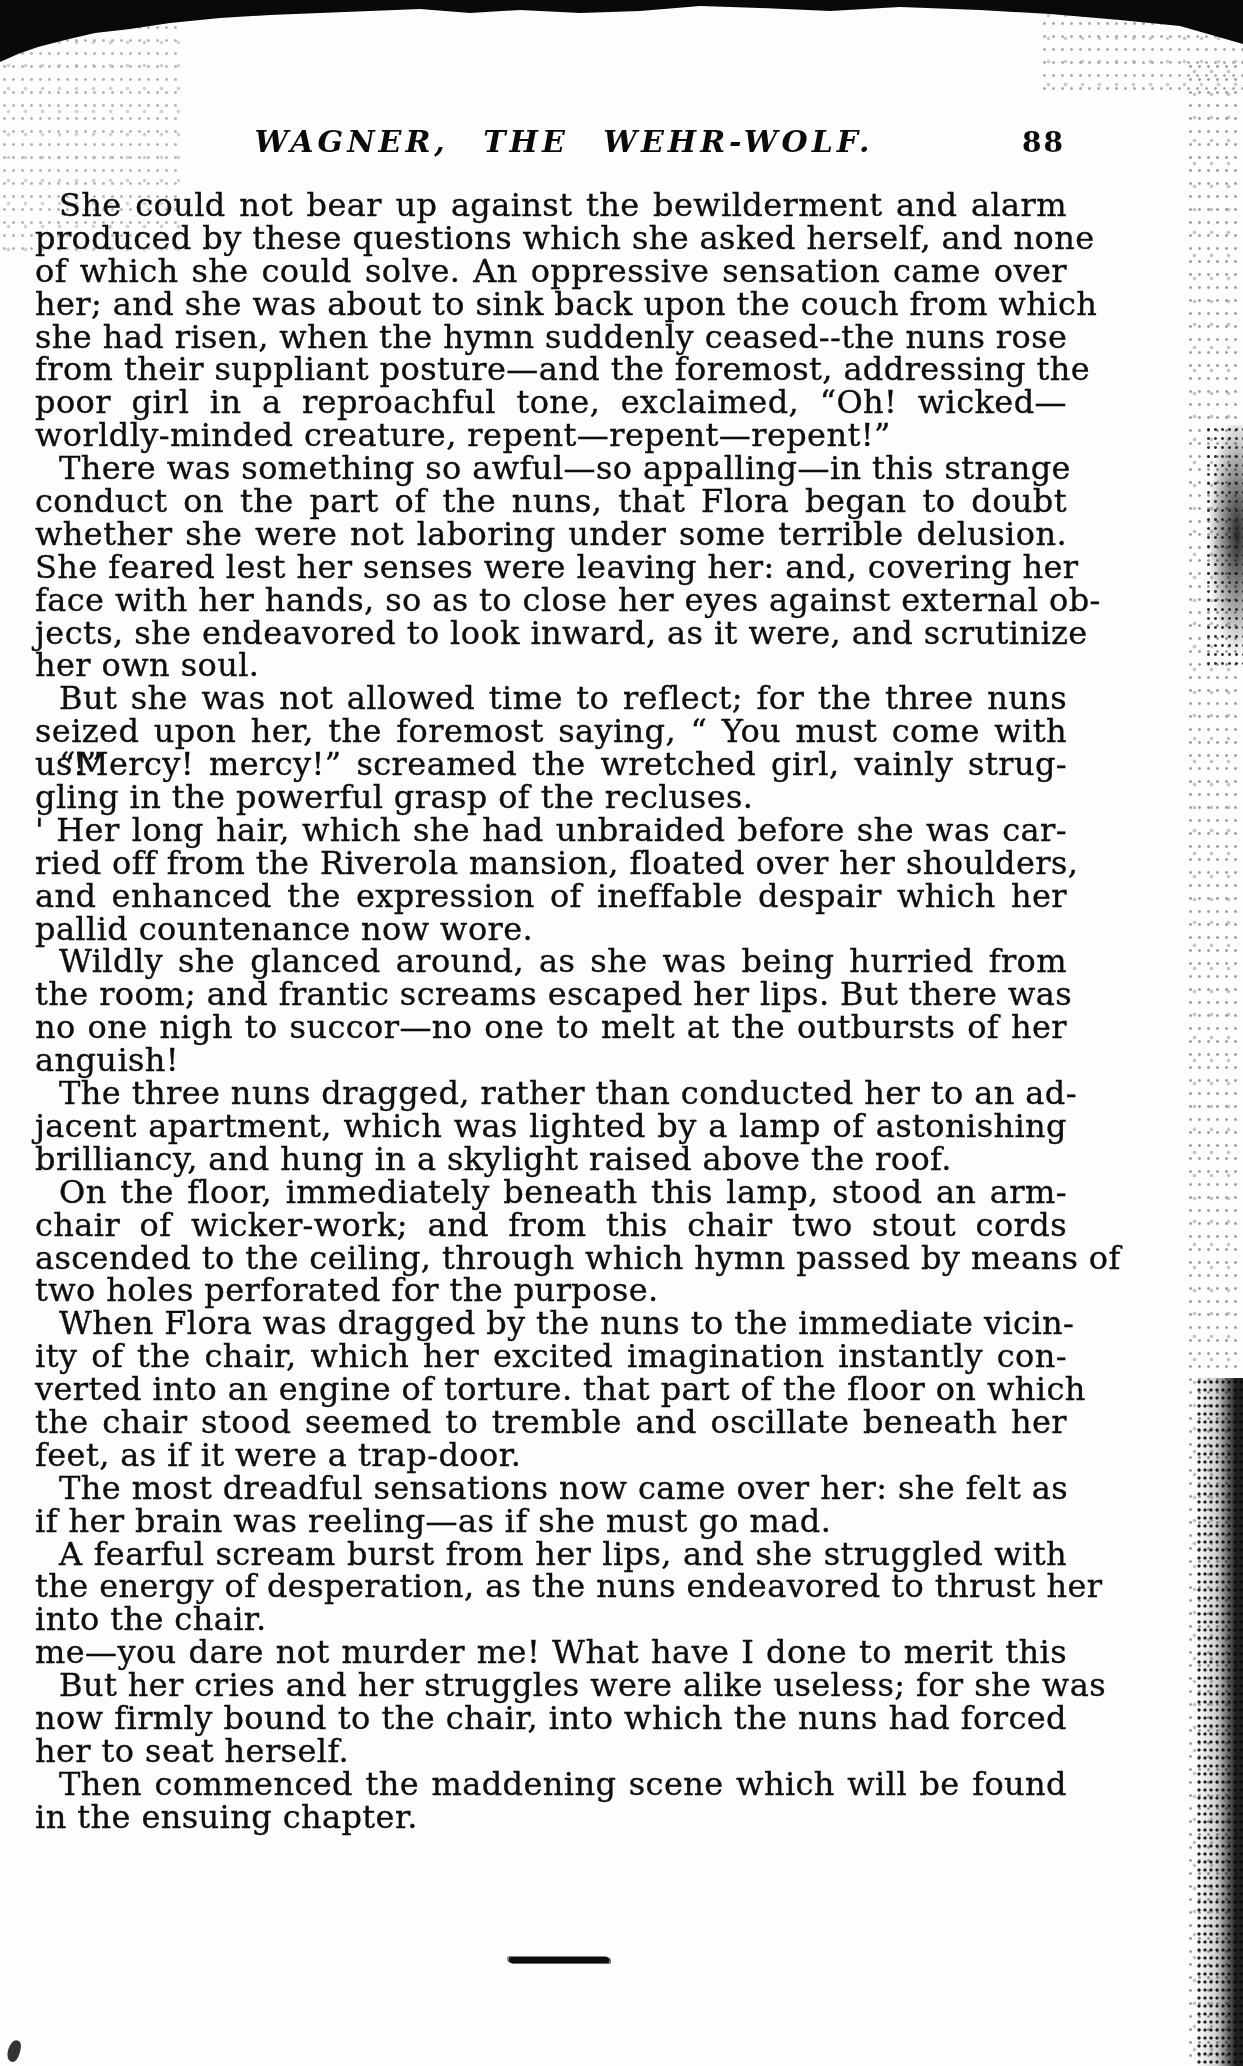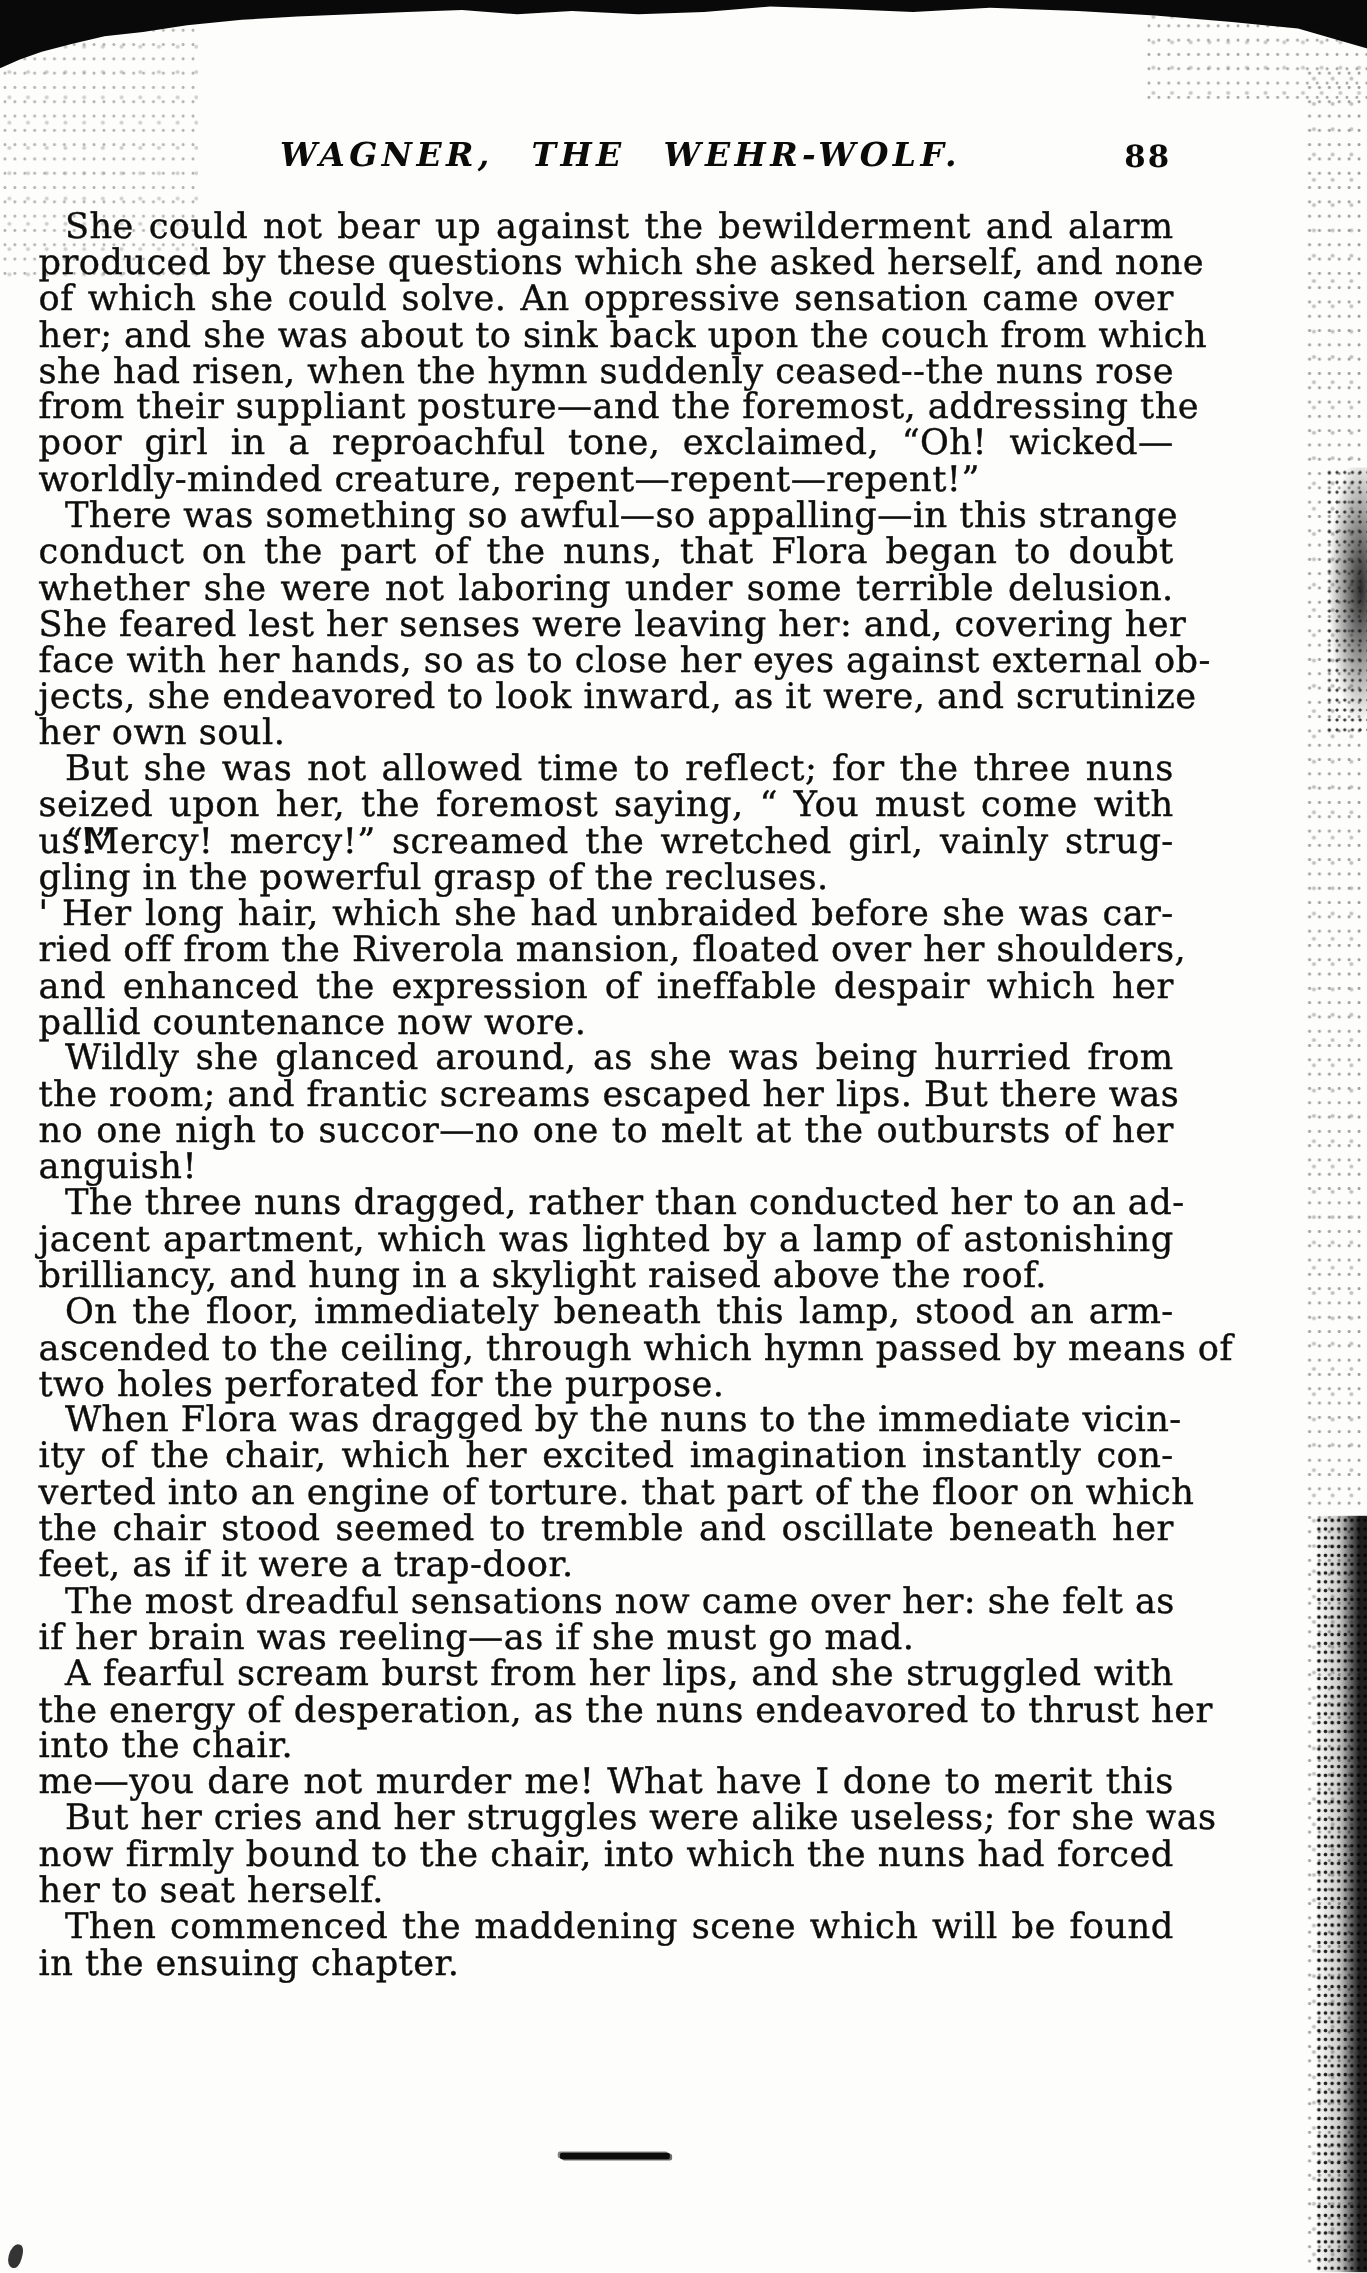--- a/index.html
+++ b/index.html
@@ -122,20 +122,21 @@
       <div class="line">and enhanced the expression of ineffable despair which her</div>
       <div class="line para-end">pallid countenance now wore.</div>
       <div class="line first">Wildly she glanced around, as she was being hurried from</div>
       <div class="line">the room; and frantic screams escaped her lips.  But there was</div>
       <div class="line">no one nigh to succor—no one to melt at the outbursts of her</div>
       <div class="line para-end">anguish!</div>
       <div class="line first">The three nuns dragged, rather than conducted her to an ad-</div>
       <div class="line">jacent apartment, which was lighted by a lamp of astonishing</div>
       <div class="line para-end">brilliancy, and hung in a skylight raised above the roof.</div>
       <div class="line first">On the floor, immediately beneath this lamp, stood an arm-</div>
+      <div class="line">chair of wicker-work; and from this chair two stout cords</div>
       <div class="line">ascended to the ceiling, through which hymn passed by means of</div>
       <div class="line para-end">two holes perforated for the purpose.</div>
       <div class="line first">When Flora was dragged by the nuns to the immediate vicin-</div>
       <div class="line">ity of the chair, which her excited imagination instantly con-</div>
       <div class="line">verted into an engine of torture. that part of the floor on which</div>
       <div class="line">the chair stood seemed to tremble and oscillate beneath her</div>
       <div class="line para-end">feet, as if it were a trap-door.</div>
       <div class="line first">The most dreadful sensations now came over her: she felt as</div>
       <div class="line para-end">if her brain was reeling—as if she must go mad.</div>
       <div class="line first">A fearful scream burst from her lips, and she struggled with</div>

